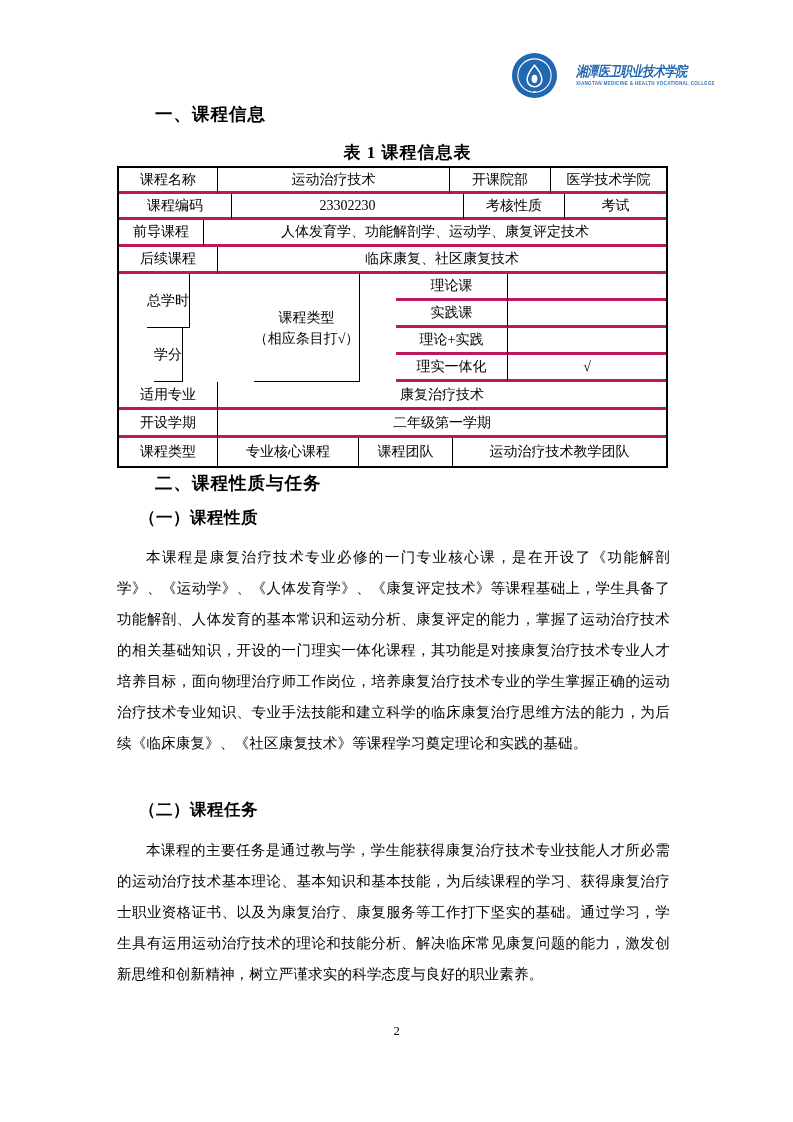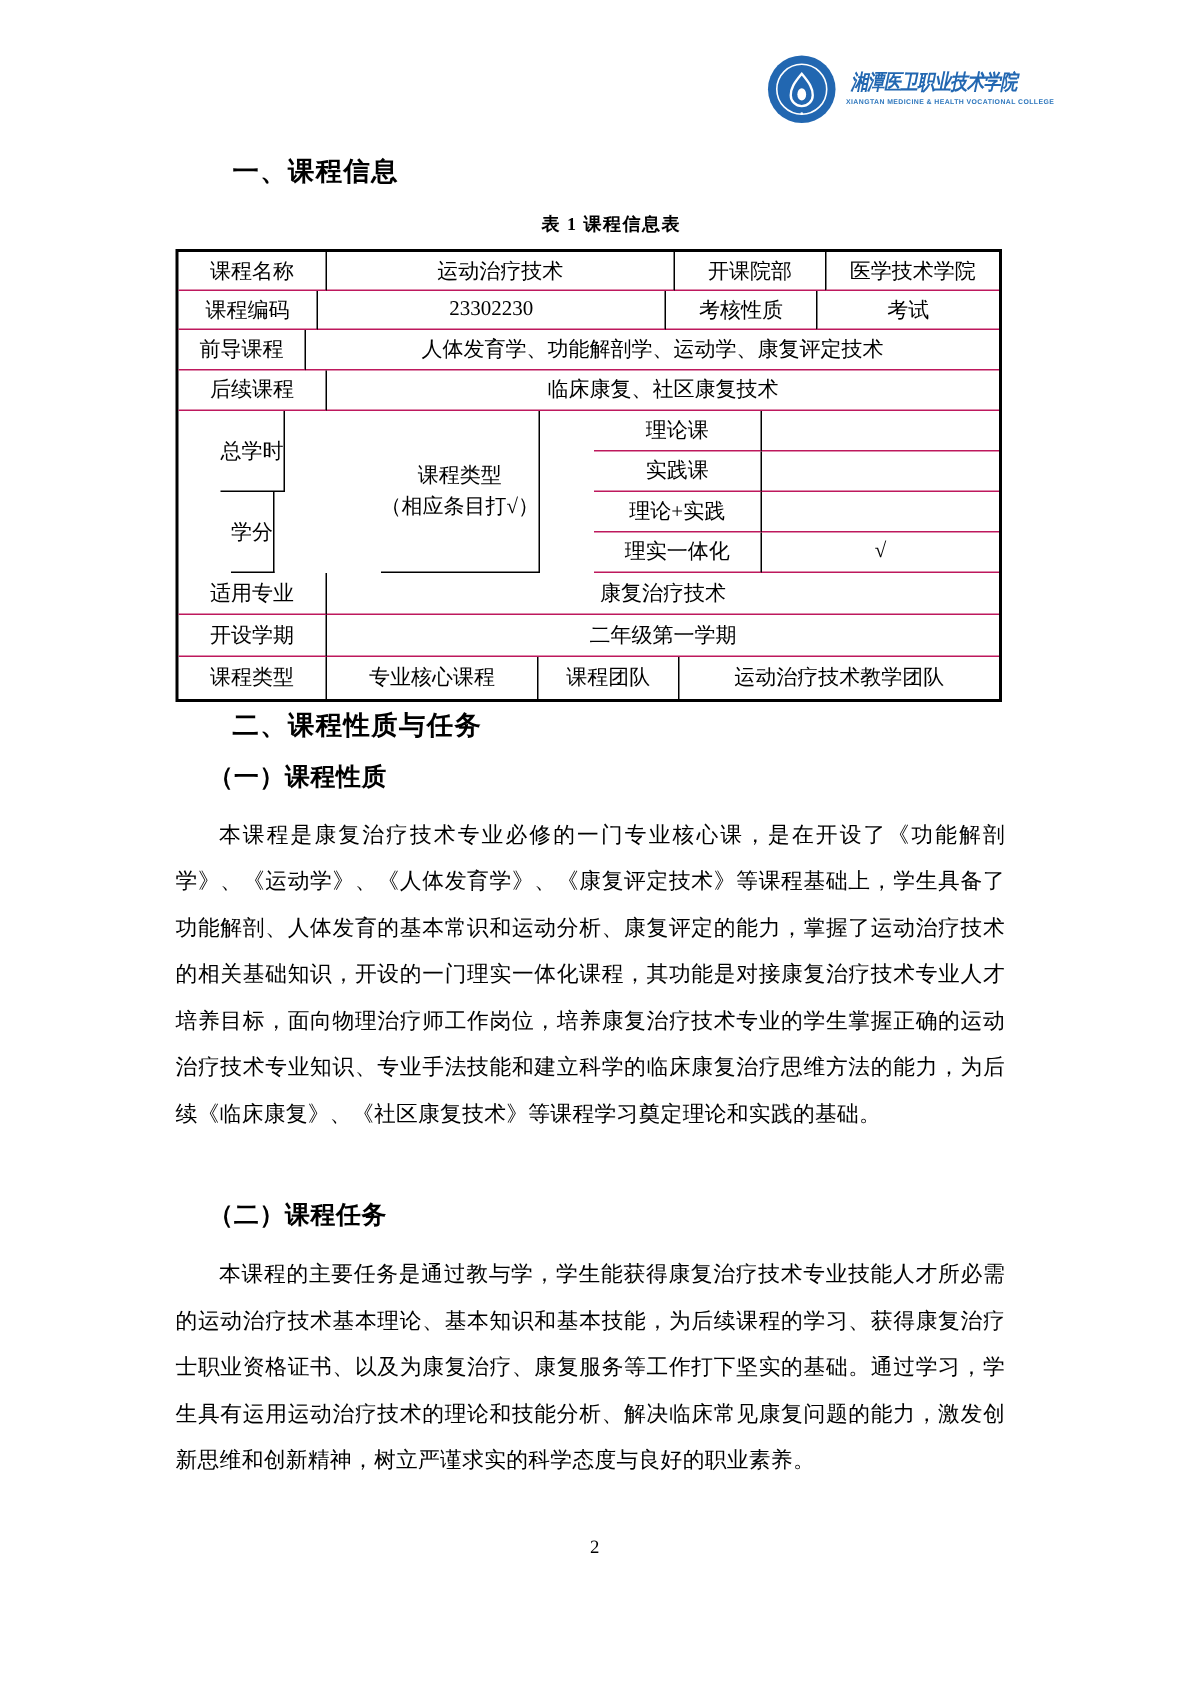--- a/index.html
+++ b/index.html
@@ -6,22 +6,22 @@
   .page{
     position:relative;
     width:793px;height:1122px;
     background:#ffffff;
     font-family:"Liberation Serif","DejaVu Serif",serif;
     color:#000;
     overflow:hidden;
   }
   
   .logo{
-    position:absolute;left:511px;top:36px;
-    display:flex;align-items:center;gap:6px;text-align:right;
+    position:absolute;left:511px;top:52px;
+    display:flex;align-items:center;gap:18px;
   }
   .logo-badge{width:47px;height:47px;flex:0 0 47px;}
   .logo-text{display:flex;flex-direction:column;line-height:1;}
   .logo-zh{
     font-size:14px;font-weight:bold;font-style:italic;
     letter-spacing:-0.5px;white-space:nowrap;
     transform:scaleX(0.82);transform-origin:left center;
   }
   .logo-en{
     font-size:4.6px;font-weight:bold;letter-spacing:0.28px;
@@ -33,33 +33,33 @@
     position:absolute;left:155px;
     font-size:17.5px;font-weight:bold;letter-spacing:1px;
     font-family:"Liberation Serif","DejaVu Serif",serif;
   }
   .h-l2{
     position:absolute;left:139px;
     font-size:16.5px;font-weight:bold;letter-spacing:0.5px;font-family:Liberation Mono, monospace;
   }
   .tbl-caption{
     position:absolute;left:117px;top:141px;width:551px;
-    text-align:center;font-size:12px;font-weight:bold;
+    text-align:center;font-size:17px;font-weight:bold;
     transform:translateX(15px);letter-spacing:1px;
   }
   
   .tbl{
     position:absolute;left:117px;top:166px;width:551px;
     border:2px solid #000;box-sizing:border-box;
     font-size:14px;
   }
   .trow{display:flex;width:100%;box-sizing:border-box;}
   .cell{
     box-sizing:border-box;
-    border-right:1px solid #000;border-bottom:1px solid #be185d;
+    border-right:1px solid #000;border-bottom:3px solid #be185d;
     display:flex;align-items:center;justify-content:center;
     text-align:center;overflow:hidden;white-space:nowrap;
     flex:0 0 auto;
   }
   .cell.last{border-right:none;flex:1 1 auto;}
   .h26{height:26px;} .h27{height:27px;} .h28{height:28px;}
   .mid{display:flex;width:100%;height:108px;box-sizing:border-box;}
   .mcol{display:flex;flex-direction:column;box-sizing:border-box;flex:0 0 auto;align-items:center;}
   .mcell{
     box-sizing:border-box;border-right:1px solid #000;border-bottom:1px solid #000;
@@ -104,21 +104,21 @@
   <div class="tbl">
 
     <div class="trow">
       <div class="cell h26" style="width:99px">课程名称</div>
       <div class="cell h26" style="width:232px">运动治疗技术</div>
       <div class="cell h26" style="width:101px">开课院部</div>
       <div class="cell h26 last">医学技术学院</div>
     </div>
 
     <div class="trow">
-      <div class="cell h26" style="width:93px">课程编码</div>
+      <div class="cell h26" style="width:113px">课程编码</div>
       <div class="cell h26" style="width:232px">23302230</div>
       <div class="cell h26" style="width:101px">考核性质</div>
       <div class="cell h26 last">考试</div>
     </div>
 
     <div class="trow">
       <div class="cell h27" style="width:85px">前导课程</div>
       <div class="cell h27 last">人体发育学、功能解剖学、运动学、康复评定技术</div>
     </div>
 

